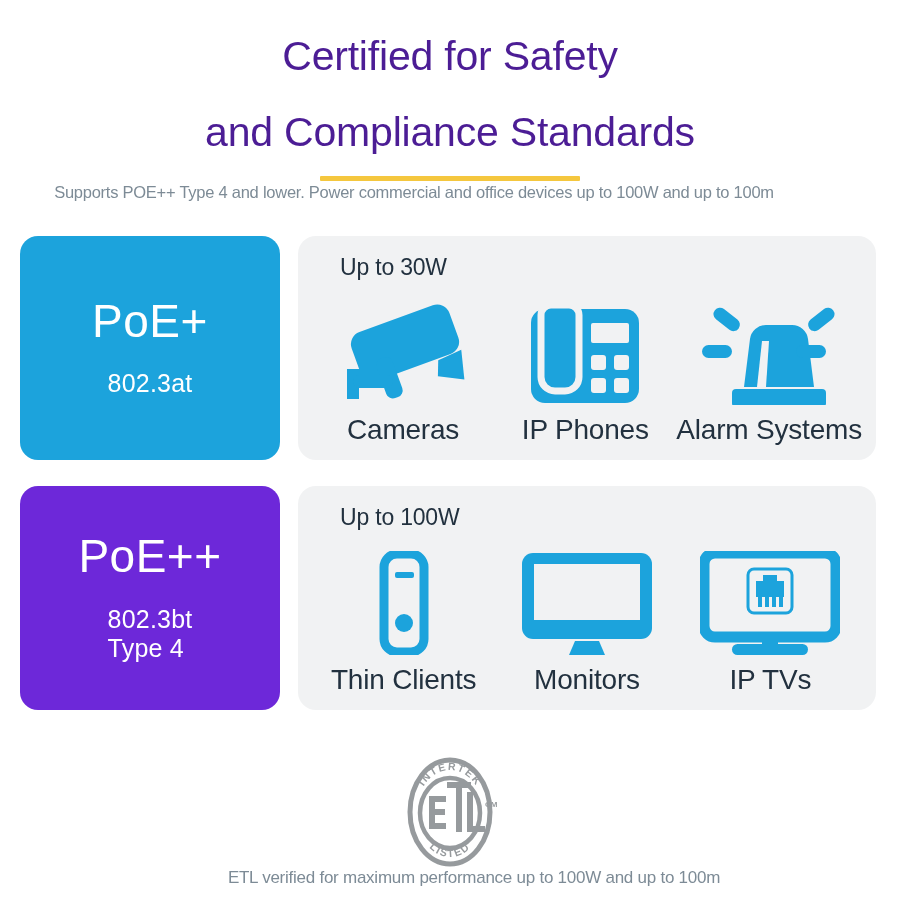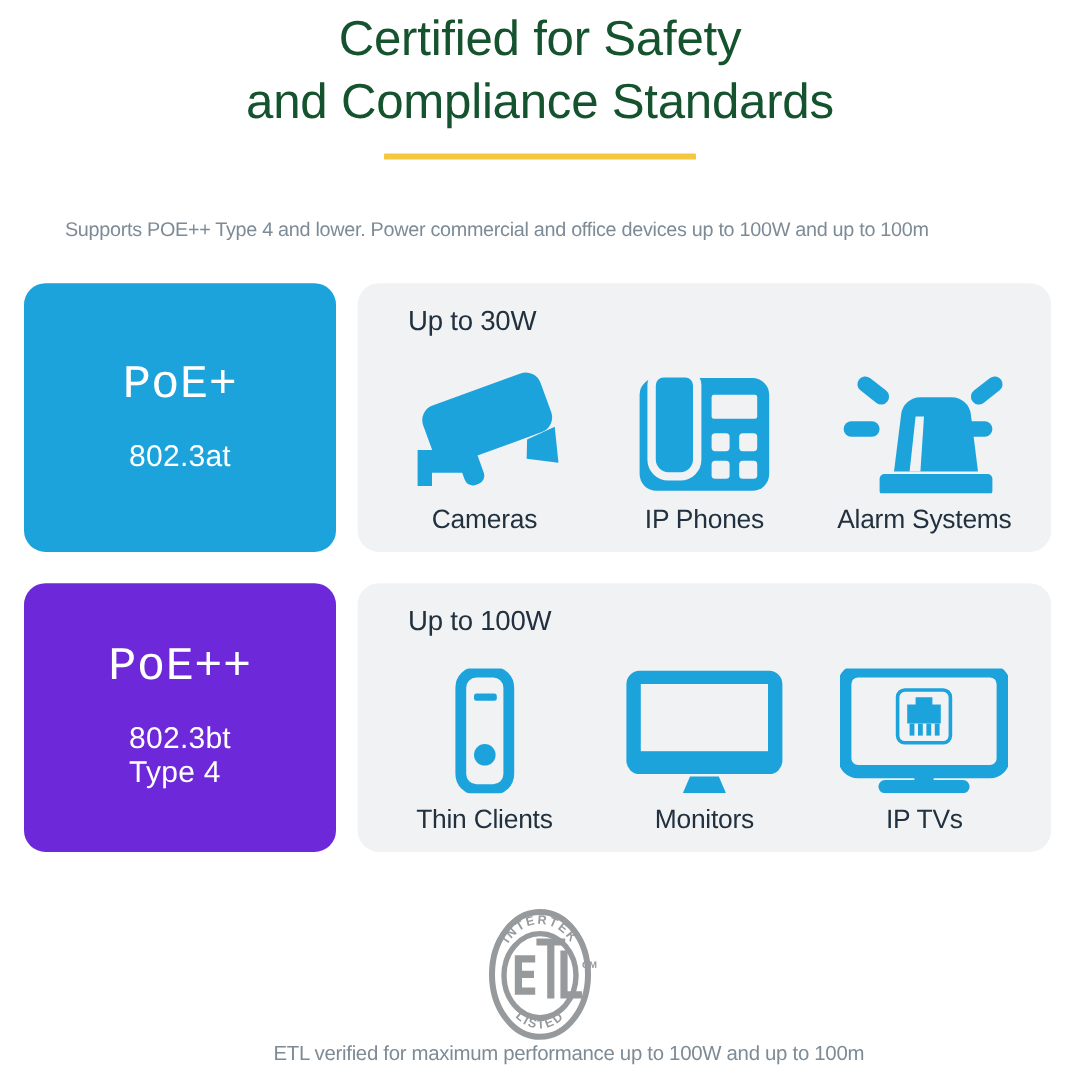--- a/index.html
+++ b/index.html
@@ -22,25 +22,26 @@
   
   .hero {
     position: absolute;
     left: 0;
     top: 0;
     width: 900px;
     text-align: center;
     padding-top: 6px;
   }
   .hero-line {
-    color: #14532d;
+    color: #4c1d95;
     font-size: 41px;
     line-height: 52px;
     font-weight: 400;
     letter-spacing: -0.2px;
+    margin-top: 24px;
   }
   .hero-rule {
     width: 260px;
     height: 5px;
     background: #F5C73E;
     margin: 18px auto 0 auto;
     border-radius: 1px;
   }
 
   .subtitle {
@@ -73,25 +74,24 @@
     flex-direction: column;
     align-items: center;
     justify-content: center;
     color: #ffffff;
     flex: 0 0 260px;
   }
   .badge-card.blue { background: #1CA3DC; }
   .badge-card.navy { background: #6d28d9; }
 
   .badge-title {
-    font-size: 39px;
+    font-size: 46px;
     font-weight: 400;
     line-height: 1.05;
     letter-spacing: 0.5px;
-    font-family: Liberation Mono, monospace;
   }
   .badge-sub {
     font-size: 25px;
     font-weight: 400;
     line-height: 1.18;
     margin-top: 24px;
     letter-spacing: 0.2px;
   }
 
   .devices-panel {
@@ -123,21 +123,21 @@
     justify-content: flex-end;
   }
   .device-art {
     height: 110px;
     display: flex;
     align-items: center;
     justify-content: center;
   }
   .device-label {
     color: #22313F;
-    font-size: 22px;
+    font-size: 28px;
     margin-top: 6px;
     letter-spacing: -0.2px;
     white-space: nowrap;
   }
 
   
   .etl-wrap {
     position: absolute;
     left: 0;
     top: 756px;

